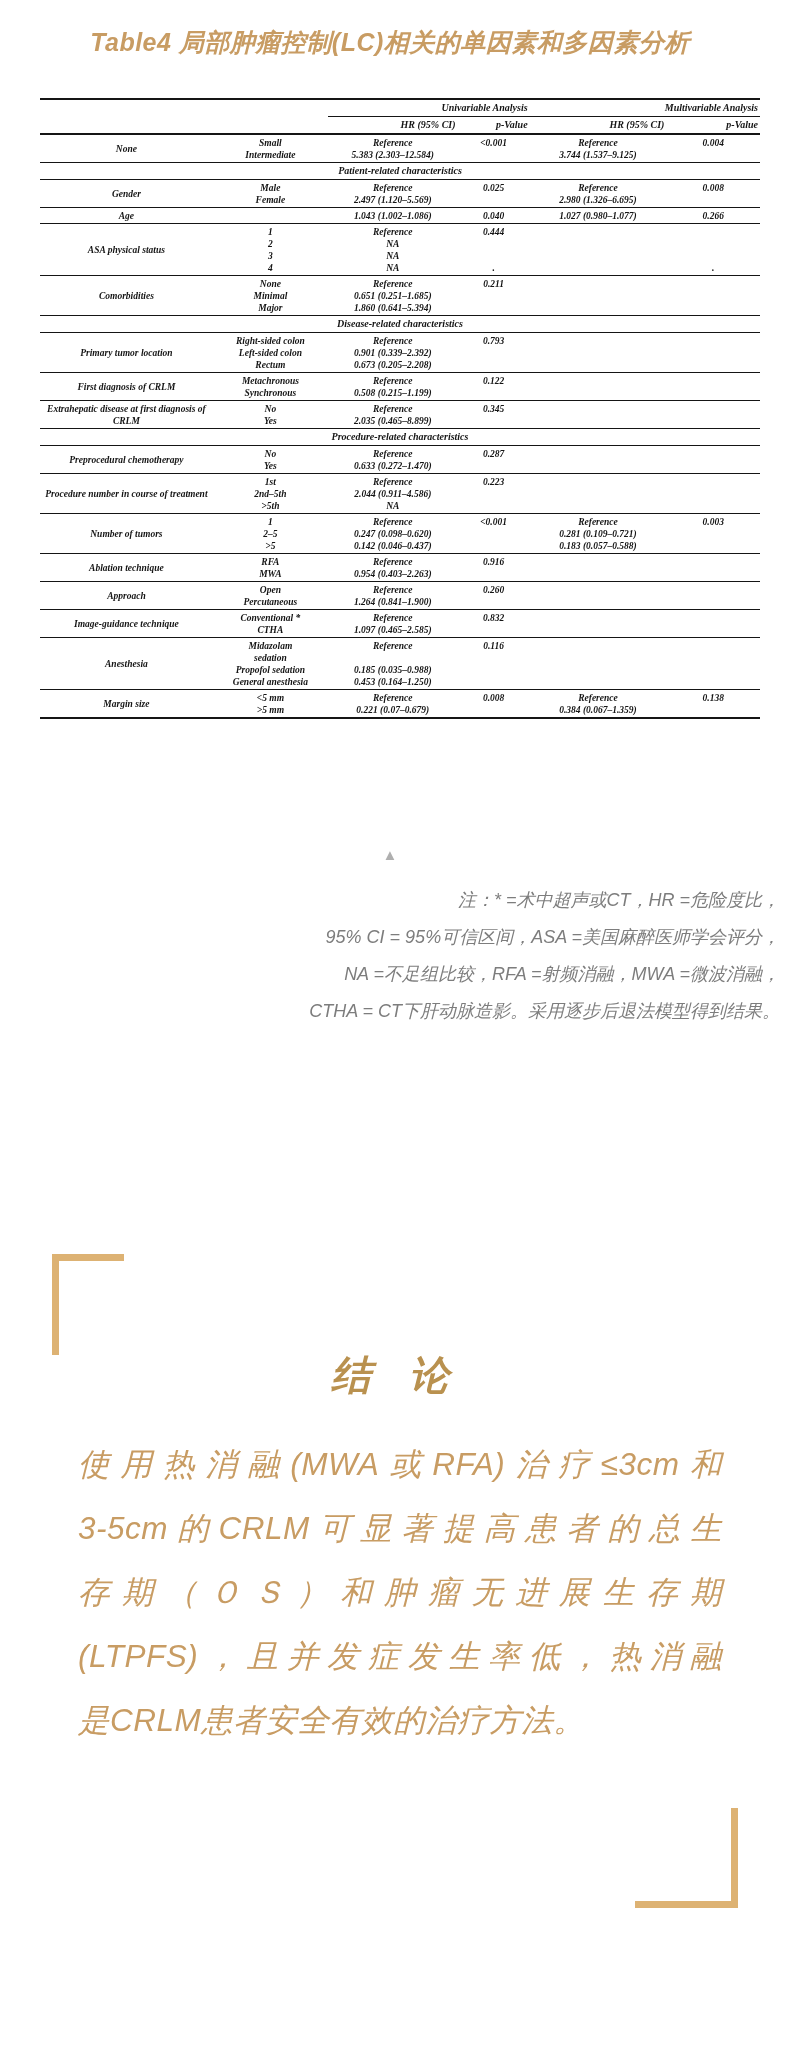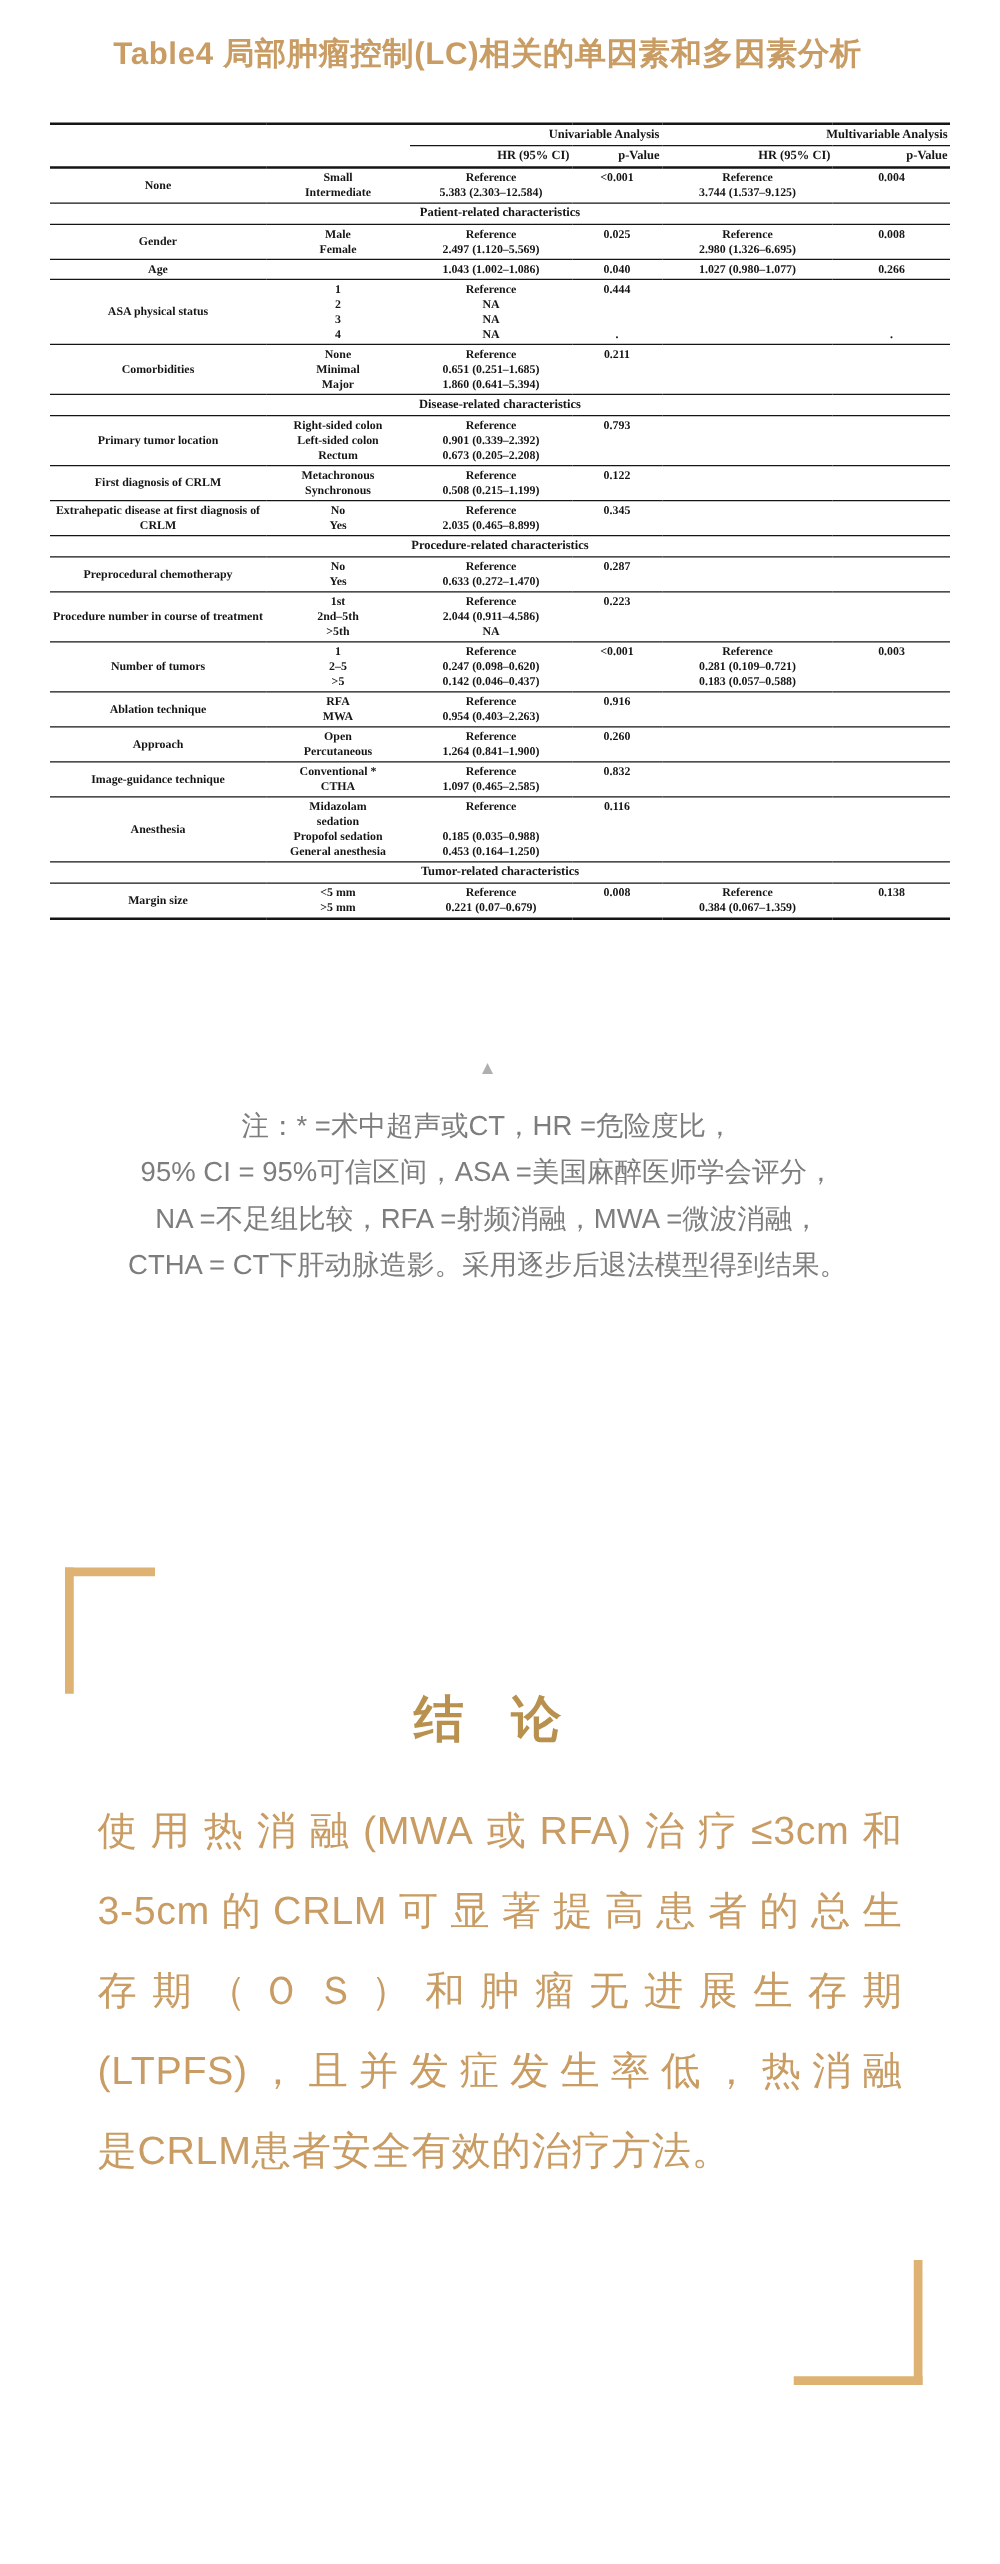--- a/index.html
+++ b/index.html
@@ -1,18 +1,18 @@
 <!DOCTYPE html>
 <html style="--gold: #C89C63; --gold-dark: #B9914F; --bracket: #DDB273; --note-gray: #7D7D7D; --triangle-gray: #AFAFAF; --table-ink: #151515;"><head>
 <meta charset="utf-8">
 <style>
   html,body { margin:0; padding:0; background:#ffffff; }
   .page {
     position:relative; width:780px; height:2051px; background:#ffffff;
-    overflow:hidden; font-family:"Liberation Sans", sans-serif;
+    overflow:hidden; font-family:"Liberation Sans", sans-serif;font-style:italic;
   }
 
   
   .page-title {
     position:absolute; top:26px; left:0; width:100%;
     text-align:center; font-size:25px; font-weight:bold;
     color:var(--gold); letter-spacing:0.5px;
   }
 
   
@@ -35,22 +35,22 @@
   .analysis tr.section-row td { font-size:10px; padding:2px; }
   .analysis .ln { min-height:12px; }
 
   
   .collapse-triangle {
     position:absolute; top:846px; left:0; width:100%;
     text-align:center; color:var(--triangle-gray); font-size:15px;
   }
   .notes {
     position:absolute; top:882px; left:0; width:100%;
-    text-align:center; color:var(--note-gray);
-    font-size:22px; line-height:37px;
+    text-align:right; color:var(--note-gray);
+    font-size:18px; line-height:37px;
   }
 
   
   .bracket-tl {
     position:absolute; top:1254px; left:52px; width:72px; height:101px;
     border-top:7px solid var(--bracket); border-left:7px solid var(--bracket);
     box-sizing:border-box;
   }
   .bracket-br {
     position:absolute; top:1808px; left:635px; width:103px; height:100px;
@@ -461,23 +461,20 @@
             <td class="pv">
               <div class="ln">0.116</div>
             </td>
             <td class="hr">
               <div class="ln">&nbsp;</div>
             </td>
             <td class="pv">
               <div class="ln">&nbsp;</div>
             </td>
           </tr>
-          <tr class="section-row">
-            <td colspan="6">Tumor-related characteristics</td>
-          </tr>
           <tr class="data-row">
             <td class="label">
               <div class="ln">Margin size</div>
             </td>
             <td class="sub">
               <div class="ln">&lt;5 mm</div>
               <div class="ln">&gt;5 mm</div>
             </td>
             <td class="hr">
               <div class="ln">Reference</div>

